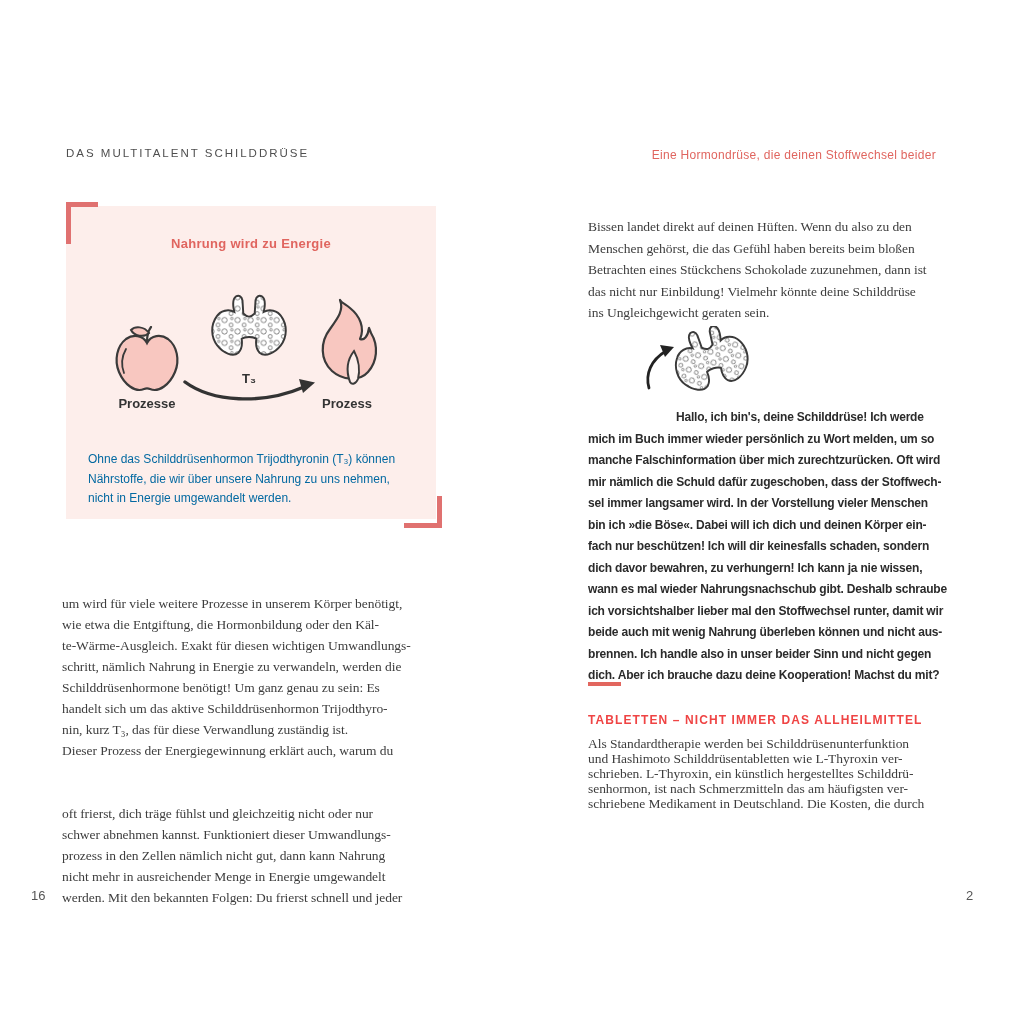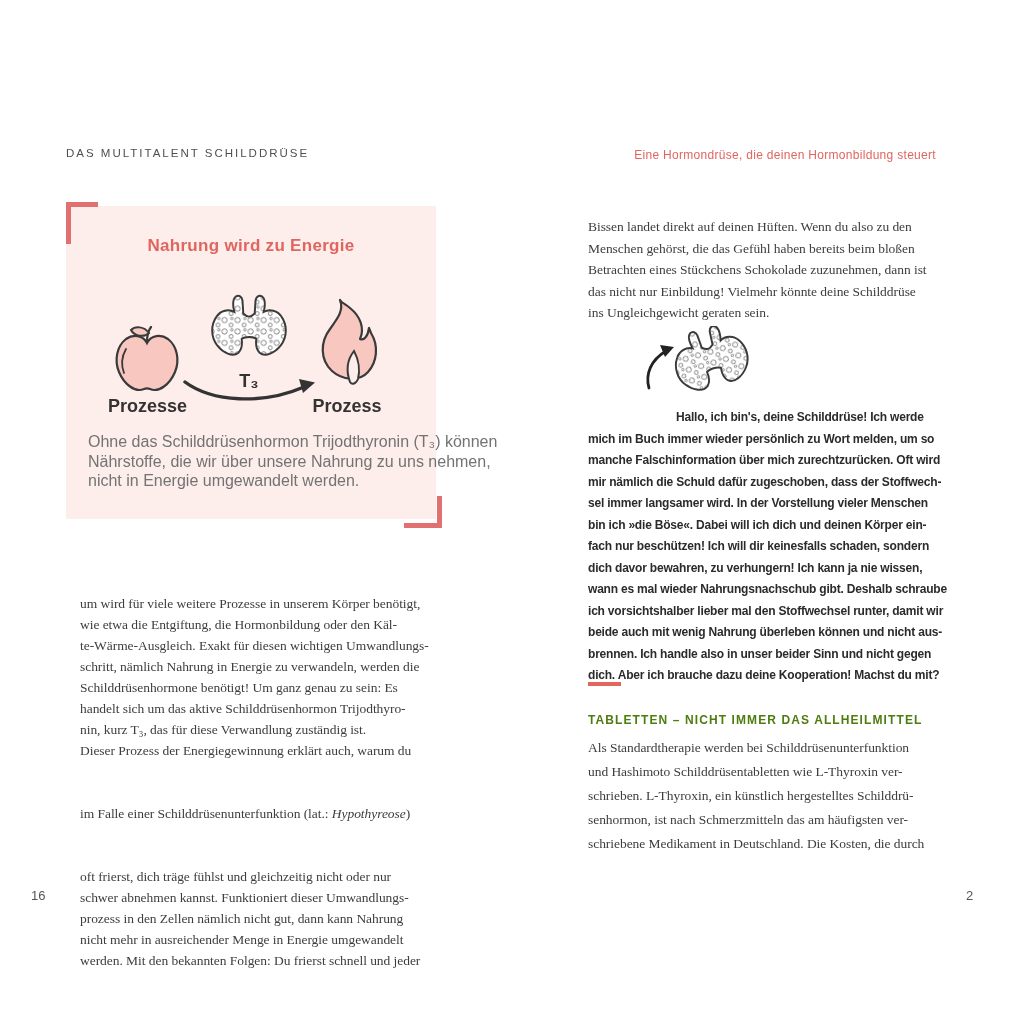--- a/index.html
+++ b/index.html
@@ -8,57 +8,57 @@
   .abs{position:absolute;}
 
   
   .runhead-left{left:66px;top:147px;font-size:11.5px;letter-spacing:2px;color:#4f4f4f;}
   .runhead-right{right:68px;top:148px;font-size:12px;color:#e0655f;letter-spacing:.3px;}
 
   
   .infobox{left:66px;top:206px;width:370px;height:313px;background:#fdeeeb;}
   .bracket-tl{left:0px;top:-4px;width:27px;height:37px;border-left:5px solid #e07170;border-top:5px solid #e07170;}
   .bracket-br{right:-6px;bottom:-9px;width:33px;height:27px;border-right:5px solid #e07170;border-bottom:5px solid #e07170;}
-  .infobox-title{left:0;top:30px;width:100%;text-align:center;font-size:17px;font-weight:bold;color:#e0655f;letter-spacing:.3px;}
-  .icon-label{font-size:18px;font-weight:bold;color:#333;text-align:center;}
+  .infobox-title{left:0;top:30px;width:100%;text-align:center;font-size:13px;font-weight:bold;color:#e0655f;letter-spacing:.3px;}
+  .icon-label{font-size:13px;font-weight:bold;color:#333;text-align:center;}
   .t3-label{left:142px;top:165px;width:82px;}
   .nahrung-label{left:42px;top:190px;width:78px;}
   .energie-label{left:246px;top:190px;width:70px;}
-  .infobox-caption{left:22px;top:226px;width:326px;font-size:16px;line-height:19.5px;color:#737373;white-space:pre;}
+  .infobox-caption{left:22px;top:244px;width:326px;font-size:12px;line-height:19.5px;color:#0369a1;white-space:pre;}
 
   
   .serif{font-family:Liberation Serif, serif;font-size:13.5px;line-height:21px;color:#3d3d3d;letter-spacing:-.05px;white-space:pre;}
-  .body-left{left:80px;top:551px;width:372px;}
+  .body-left{left:62px;top:551px;width:372px;}
   .body-right-1{left:588px;top:216px;width:370px;line-height:21.5px;}
-  .section-body{left:588px;top:736px;width:370px;line-height:24px;}
+  .section-body{left:588px;top:736px;width:370px;line-height:15px;}
 
   
   .speech{left:588px;top:407px;width:372px;font-size:12px;font-weight:bold;line-height:21.5px;
           color:#2b2b2b;letter-spacing:-.2px;white-space:pre;text-indent:88px;}
 
   
   .badge{left:553px;top:375px;width:112px;height:40px;background:#e4635a;color:#ffffff;
          font-size:11px;font-weight:bold;letter-spacing:1px;line-height:18px;padding:3px 0 0 9px;box-sizing:border-box;}
 
   
   .divider{left:588px;top:682px;width:33px;height:4px;background:#e2665e;}
-  .section-heading{left:588px;top:713px;width:370px;font-size:12px;font-weight:bold;letter-spacing:1.1px;color:#4d7c0f;}
+  .section-heading{left:588px;top:713px;width:370px;font-size:12px;font-weight:bold;letter-spacing:1.1px;color:#ef4444;}
 
   .pagenum{font-size:13px;color:#565656;margin-top:35px;}
   .pagenum-16{left:31px;top:853px;}
   .pagenum-17{left:966px;top:853px;}
   .italic{font-style:italic;}
 </style>
 </head>
 <body>
 
 <div class="page">
 
   <div class="abs runhead-left">DAS MULTITALENT SCHILDDRÜSE</div>
-  <div class="abs runhead-right">Eine Hormondrüse, die deinen Hormonbildung steuert</div>
+  <div class="abs runhead-right">Eine Hormondrüse, die deinen Stoffwechsel beider</div>
 
   <div class="abs infobox">
     <div class="abs bracket-tl"></div>
     <div class="abs bracket-br"></div>
     <div class="abs infobox-title">Nahrung wird zu Energie</div>
 
     <svg class="abs" style="left:46px;top:120px;" width="70" height="72" viewBox="0 0 70 72">
       <path d="M35,17 C31,9 21,8 14,13 C5,20 2,34 7,46 C12,58 23,67 32,63 C33.5,62.4 36.5,62.4 38,63 C47,67 58,58 63,46 C68,34 65,20 56,13 C49,8 39,9 35,17 Z" fill="#f8c7c0" stroke="#3a3a3a" stroke-width="2.2"></path>
       <path d="M35,16 C35,10 36,5 39,1" fill="none" stroke="#3a3a3a" stroke-width="2.2" stroke-linecap="round"></path>
       <path d="M37,7 C32,0 23,0 19,4 C22,10 32,12 37,7 Z" fill="#f8c7c0" stroke="#3a3a3a" stroke-width="2"></path>
@@ -98,21 +98,20 @@
 
   <div class="abs serif body-left">
     <div>um wird für viele weitere Prozesse in unserem Körper benötigt,
 wie etwa die Entgiftung, die Hormonbildung oder den Käl-
 te-Wärme-Ausgleich. Exakt für diesen wichtigen Umwandlungs-
 schritt, nämlich Nahrung in Energie zu verwandeln, werden die
 Schilddrüsenhormone benötigt! Um ganz genau zu sein: Es
 handelt sich um das aktive Schilddrüsenhormon Trijodthyro-
 nin, kurz T₃, das für diese Verwandlung zuständig ist.
 Dieser Prozess der Energiegewinnung erklärt auch, warum du</div>
-    <div><span>im Falle einer Schilddrüsenunterfunktion (lat.: </span><span class="italic">Hypothyreose</span><span>)</span></div>
     <div>oft frierst, dich träge fühlst und gleichzeitig nicht oder nur
 schwer abnehmen kannst. Funktioniert dieser Umwandlungs-
 prozess in den Zellen nämlich nicht gut, dann kann Nahrung
 nicht mehr in ausreichender Menge in Energie umgewandelt
 werden. Mit den bekannten Folgen: Du frierst schnell und jeder</div>
   </div>
 
   <div class="abs pagenum pagenum-16">16</div>
 
   <div class="abs serif body-right-1">Bissen landet direkt auf deinen Hüften. Wenn du also zu den

